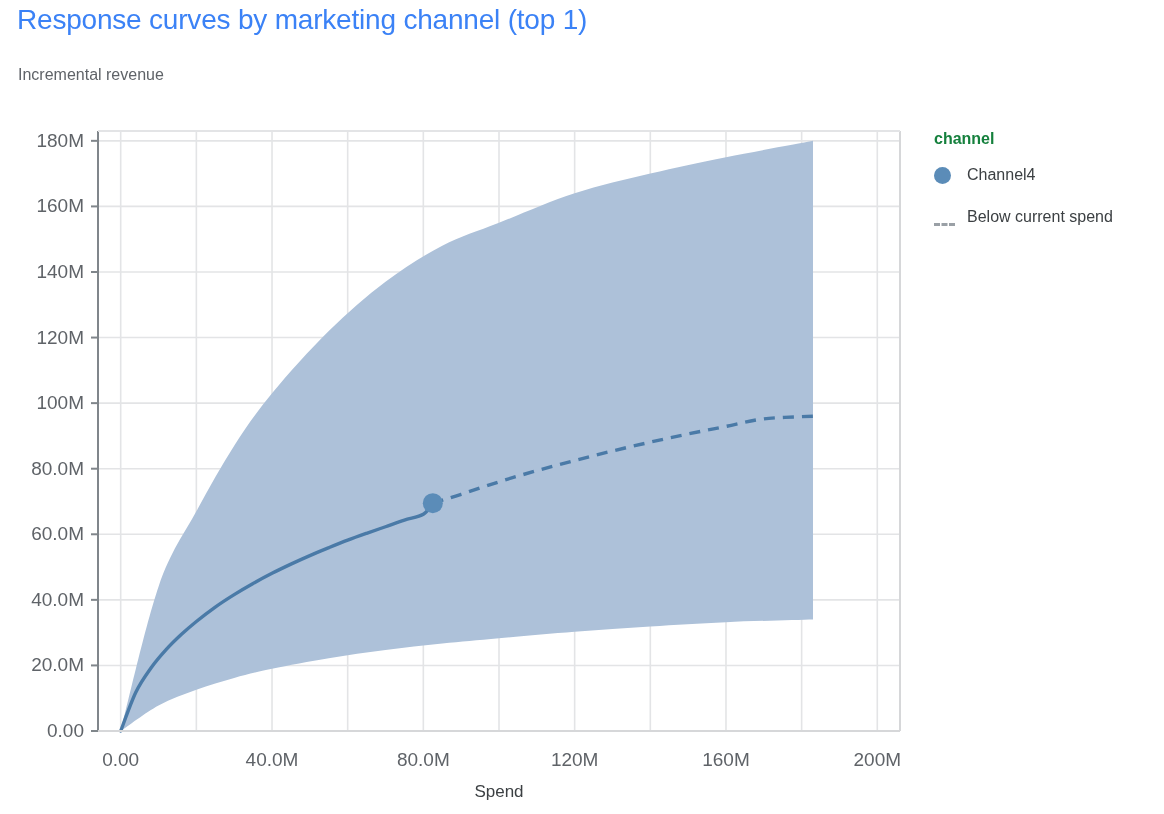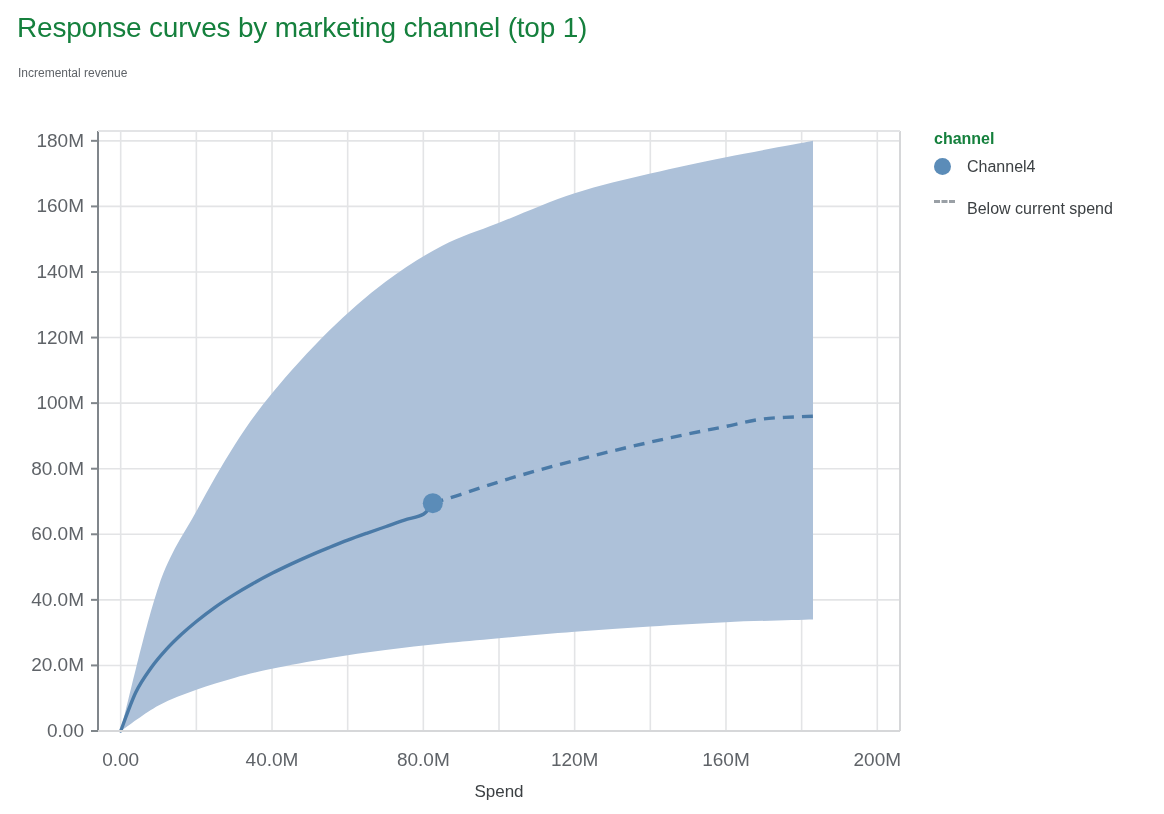--- a/index.html
+++ b/index.html
@@ -1,28 +1,28 @@
 <!DOCTYPE html>
 <html><head>
 <meta charset="utf-8">
 <title>Response curves</title>
 <style>
   html,body{margin:0;padding:0;background:#ffffff;}
   body{width:1164px;height:814px;font-family:"Liberation Sans",sans-serif;color:#3c4043;overflow:hidden;position:relative;}
   .page{position:absolute;inset:0;}
-  .chart-title{position:absolute;left:17px;top:12px;font-size:28px;font-weight:400;color:#15803d;letter-spacing:-0.2px;white-space:nowrap;}
-  .chart-subtitle{position:absolute;left:18px;top:66px;font-size:12px;font-weight:400;color:#5f6368;white-space:nowrap;}
+  .chart-title{position:absolute;left:17px;top:4px;font-size:28px;font-weight:400;color:#3b82f6;letter-spacing:-0.2px;white-space:nowrap;}
+  .chart-subtitle{position:absolute;left:18px;top:66px;font-size:16px;font-weight:400;color:#5f6368;white-space:nowrap;}
   .plot-wrap{position:absolute;left:0;top:0;width:1164px;height:814px;}
   svg.plot{position:absolute;left:0;top:0;width:1164px;height:814px;display:block;}
   .ytick-label{font-size:19px;fill:#5f6368;text-anchor:end;dominant-baseline:middle;font-family:"Liberation Sans",sans-serif;}
   .xtick-label{font-size:19px;fill:#5f6368;text-anchor:middle;font-family:"Liberation Sans",sans-serif;}
   .axis-title{font-size:17px;fill:#3c4043;text-anchor:middle;font-family:"Liberation Sans",sans-serif;}
   .legend{position:absolute;left:933px;top:130px;width:225px;}
   .legend-title{font-size:16px;font-weight:bold;color:#15803d;margin:0 0 10px 1px;}
-  .legend-row{display:flex;align-items:flex-start;height:26px;margin-bottom:2px;}
+  .legend-row{display:flex;align-items:flex-end;height:26px;margin-bottom:2px;}
   .legend-row .swatch{width:34px;flex:0 0 34px;display:flex;align-items:center;justify-content:flex-start;}
   .legend-row .lbl{font-size:16px;color:#3c4043;white-space:nowrap;}
   .dot{width:17px;height:17px;border-radius:50%;display:block;margin-left:1px;}
   .line-swatch{width:21px;height:0;border-top:3px solid #9aa0a6;display:block;margin-left:1px;}
   .line-swatch.dashed{border-top-style:dashed;border-top-width:3px;}
   .legend-gap{height:14px;}
 </style>
 </head>
 <body>
 

